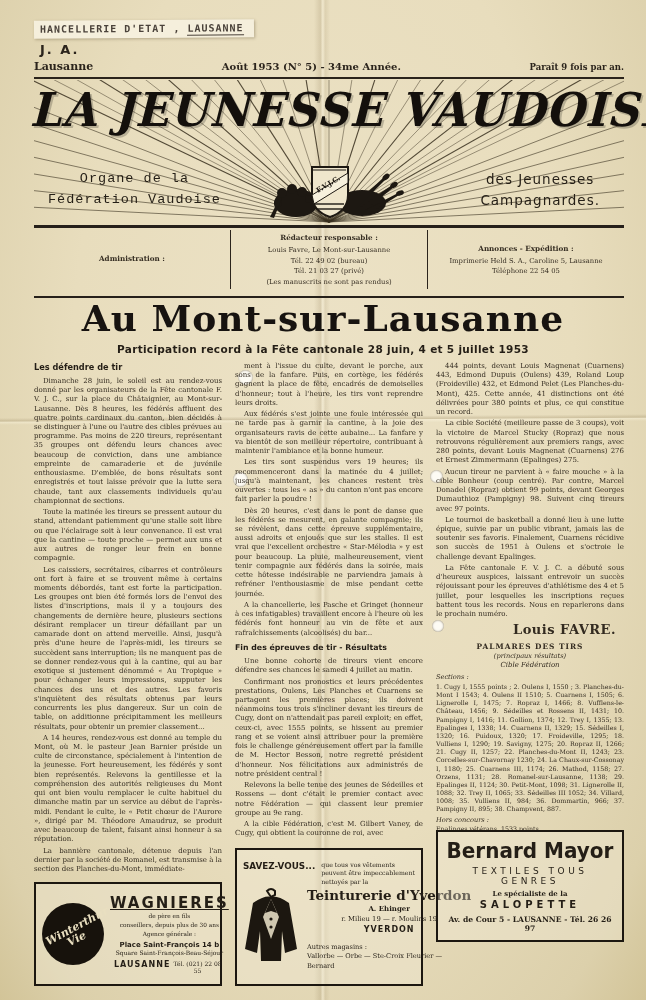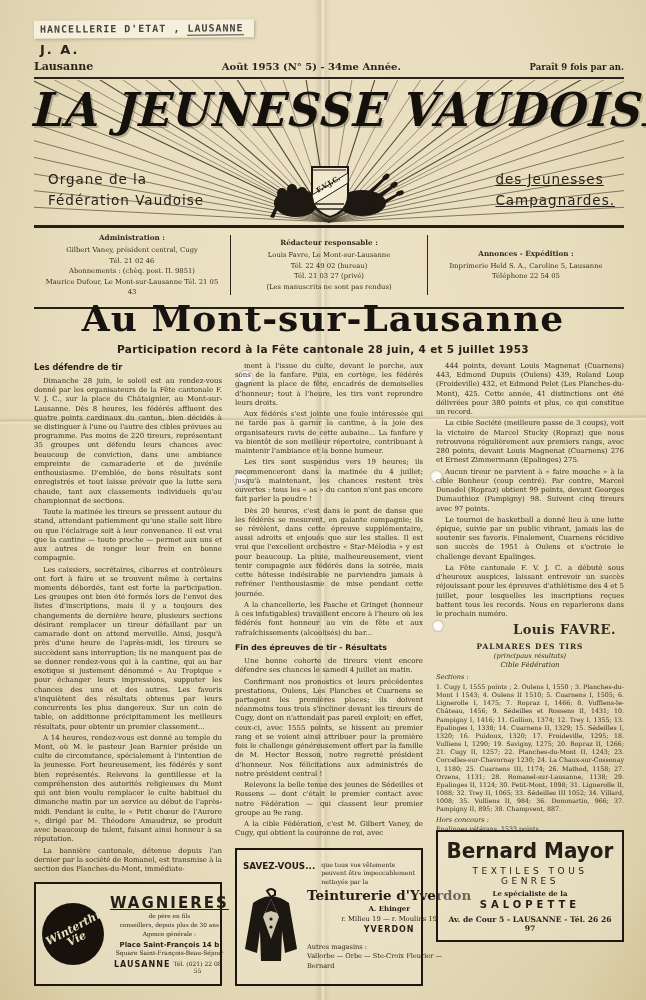--- a/index.html
+++ b/index.html
@@ -27,22 +27,22 @@
   .dateline .dl-place{font-size:11px;}
   .dateline .dl-issue{flex:1;text-align:center;font-size:10px;}
   .dateline .dl-freq{font-size:8.5px;}
 
   .masthead{position:absolute;top:80px;left:34px;right:22px;height:145px;border-bottom:3px solid #26201a;}
   .rays-svg{position:absolute;left:0;top:0;width:100%;height:100%;}
   .mast-title{position:absolute;top:4px;left:0;right:0;text-align:center;white-space:nowrap;
     font-family:"DejaVu Serif", serif;font-weight:bold;font-style:italic;font-size:44px;letter-spacing:1px;
     color:#14100c;transform:skewX(-4deg) scaleY(1.06);text-shadow:2px 2px 0 rgba(20,16,12,.22);}
   .tagline{position:absolute;bottom:14px;font-family:"DejaVu Sans", sans-serif;font-size:13.5px;letter-spacing:1px;color:#241e16;line-height:1.55;}
-  .tagline.left{left:14px;text-align:left;}
-  .tagline.right{right:9px;text-align:left;text-decoration:underline;}
+  .tagline.left{left:14px;text-align:center;font-family:Liberation Mono, monospace;}
+  .tagline.right{right:24px;text-align:center;}
   .emblem{position:absolute;bottom:-2px;left:50%;transform:translateX(-50%);}
 
   .adminrow{position:absolute;top:230px;left:34px;right:22px;display:flex;
     border-bottom:2.5px solid #26201a;padding-bottom:7px;text-align:center;align-items:center;}
   .admincol{flex:1;padding:2px 8px;font-size:6.8px;line-height:1.55;color:#352d22;}
   .admincol.mid{border-left:1.5px solid #2b241c;border-right:1.5px solid #2b241c;}
   .admin-title{font-weight:bold;font-size:7.2px;margin-bottom:2px;}
 
   .headline{position:absolute;top:297px;left:0;right:0;text-align:center;margin:0;
     font-family:"DejaVu Serif", serif;font-weight:bold;font-size:36px;letter-spacing:1px;color:#171310;}
@@ -199,26 +199,20 @@
           <rect x="79" y="10" width="33" height="2" opacity=".5"></rect>
         </g>
         <text x="84" y="34" font-size="7" font-family="DejaVu Serif, serif" font-weight="bold" fill="#1d1812" transform="rotate(-31 84 34)">F.V.J.C.</text>
       </svg>
     </div>
   </div>
 
   <div class="adminrow">
     <div class="admincol">
       <div class="admin-title">Administration :</div>
-      <div>
-          <div>Gilbert Vaney, président central, Cugy</div>
-          <div>Tél. 21 02 46</div>
-          <div>Abonnements : (chèq. post. II. 9851)</div>
-          <div>Maurice Dufour, Le Mont-sur-Lausanne Tél. 21 05 43</div>
-        </div>
     </div>
     <div class="admincol mid">
       <div class="admin-title">Rédacteur responsable :</div>
       <div>
           <div>Louis Favre, Le Mont-sur-Lausanne</div>
           <div>Tél. 22 49 02 (bureau)</div>
           <div>Tél. 21 03 27 (privé)</div>
           <div>(Les manuscrits ne sont pas rendus)</div>
         </div>
     </div>

